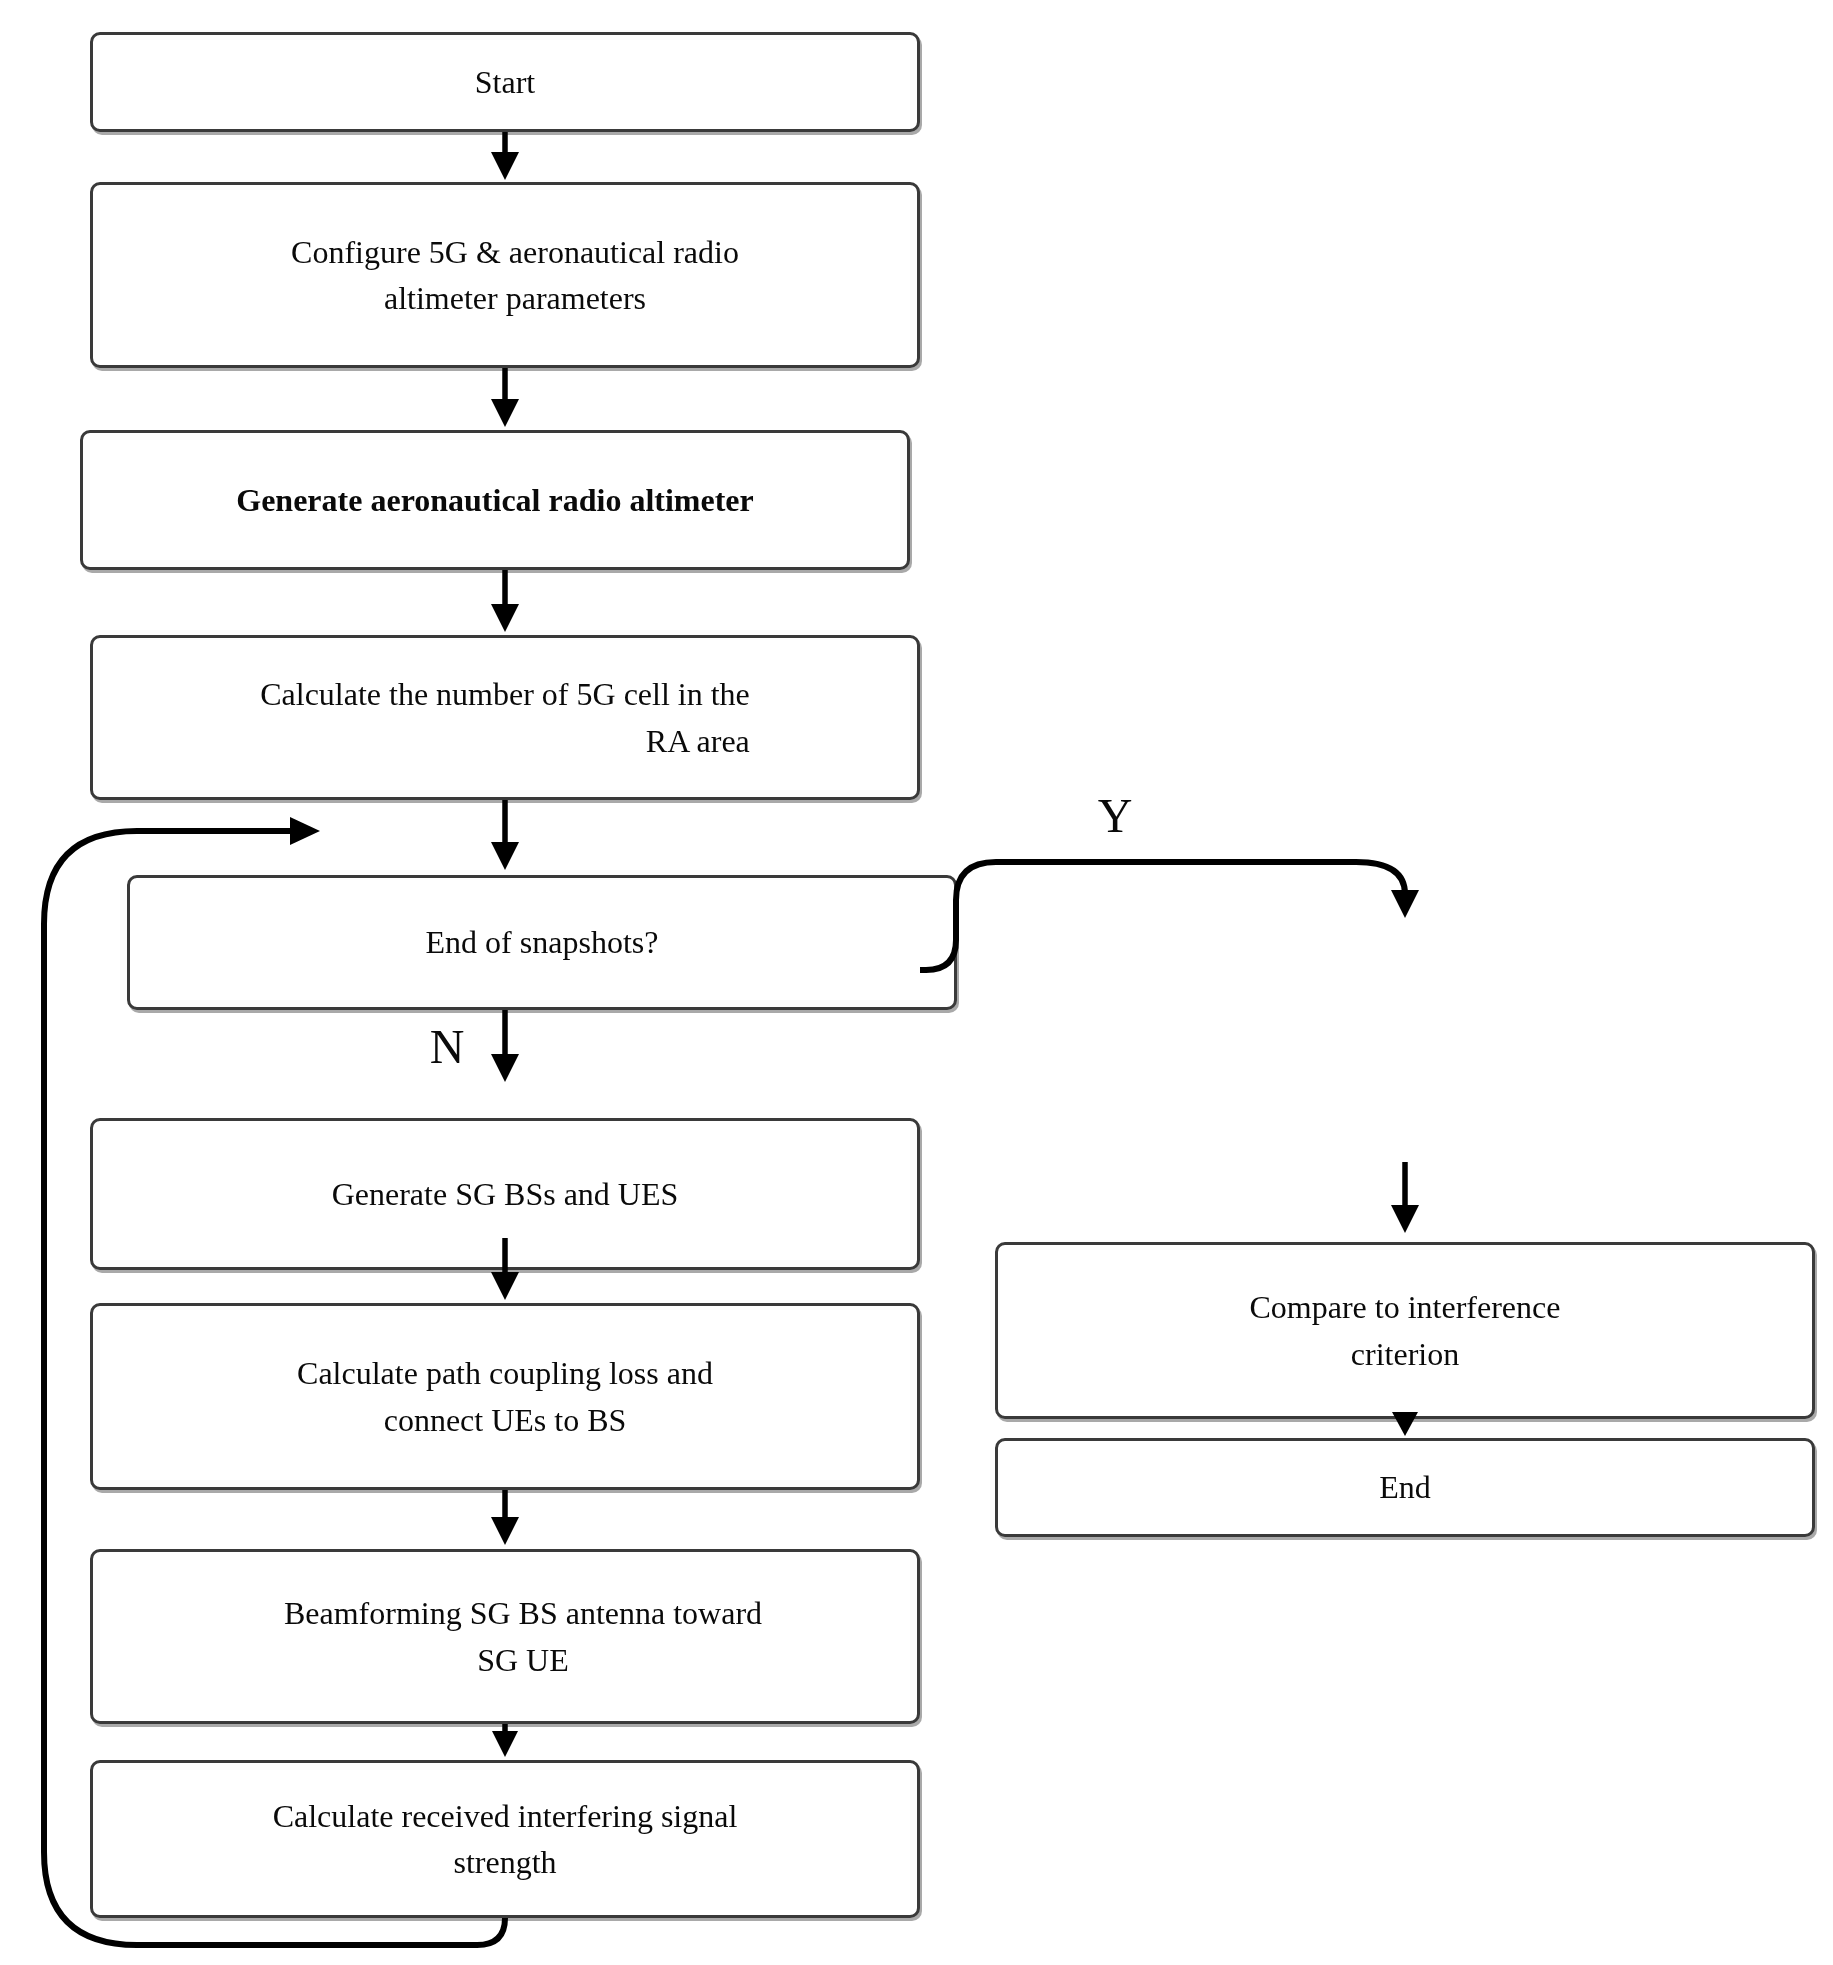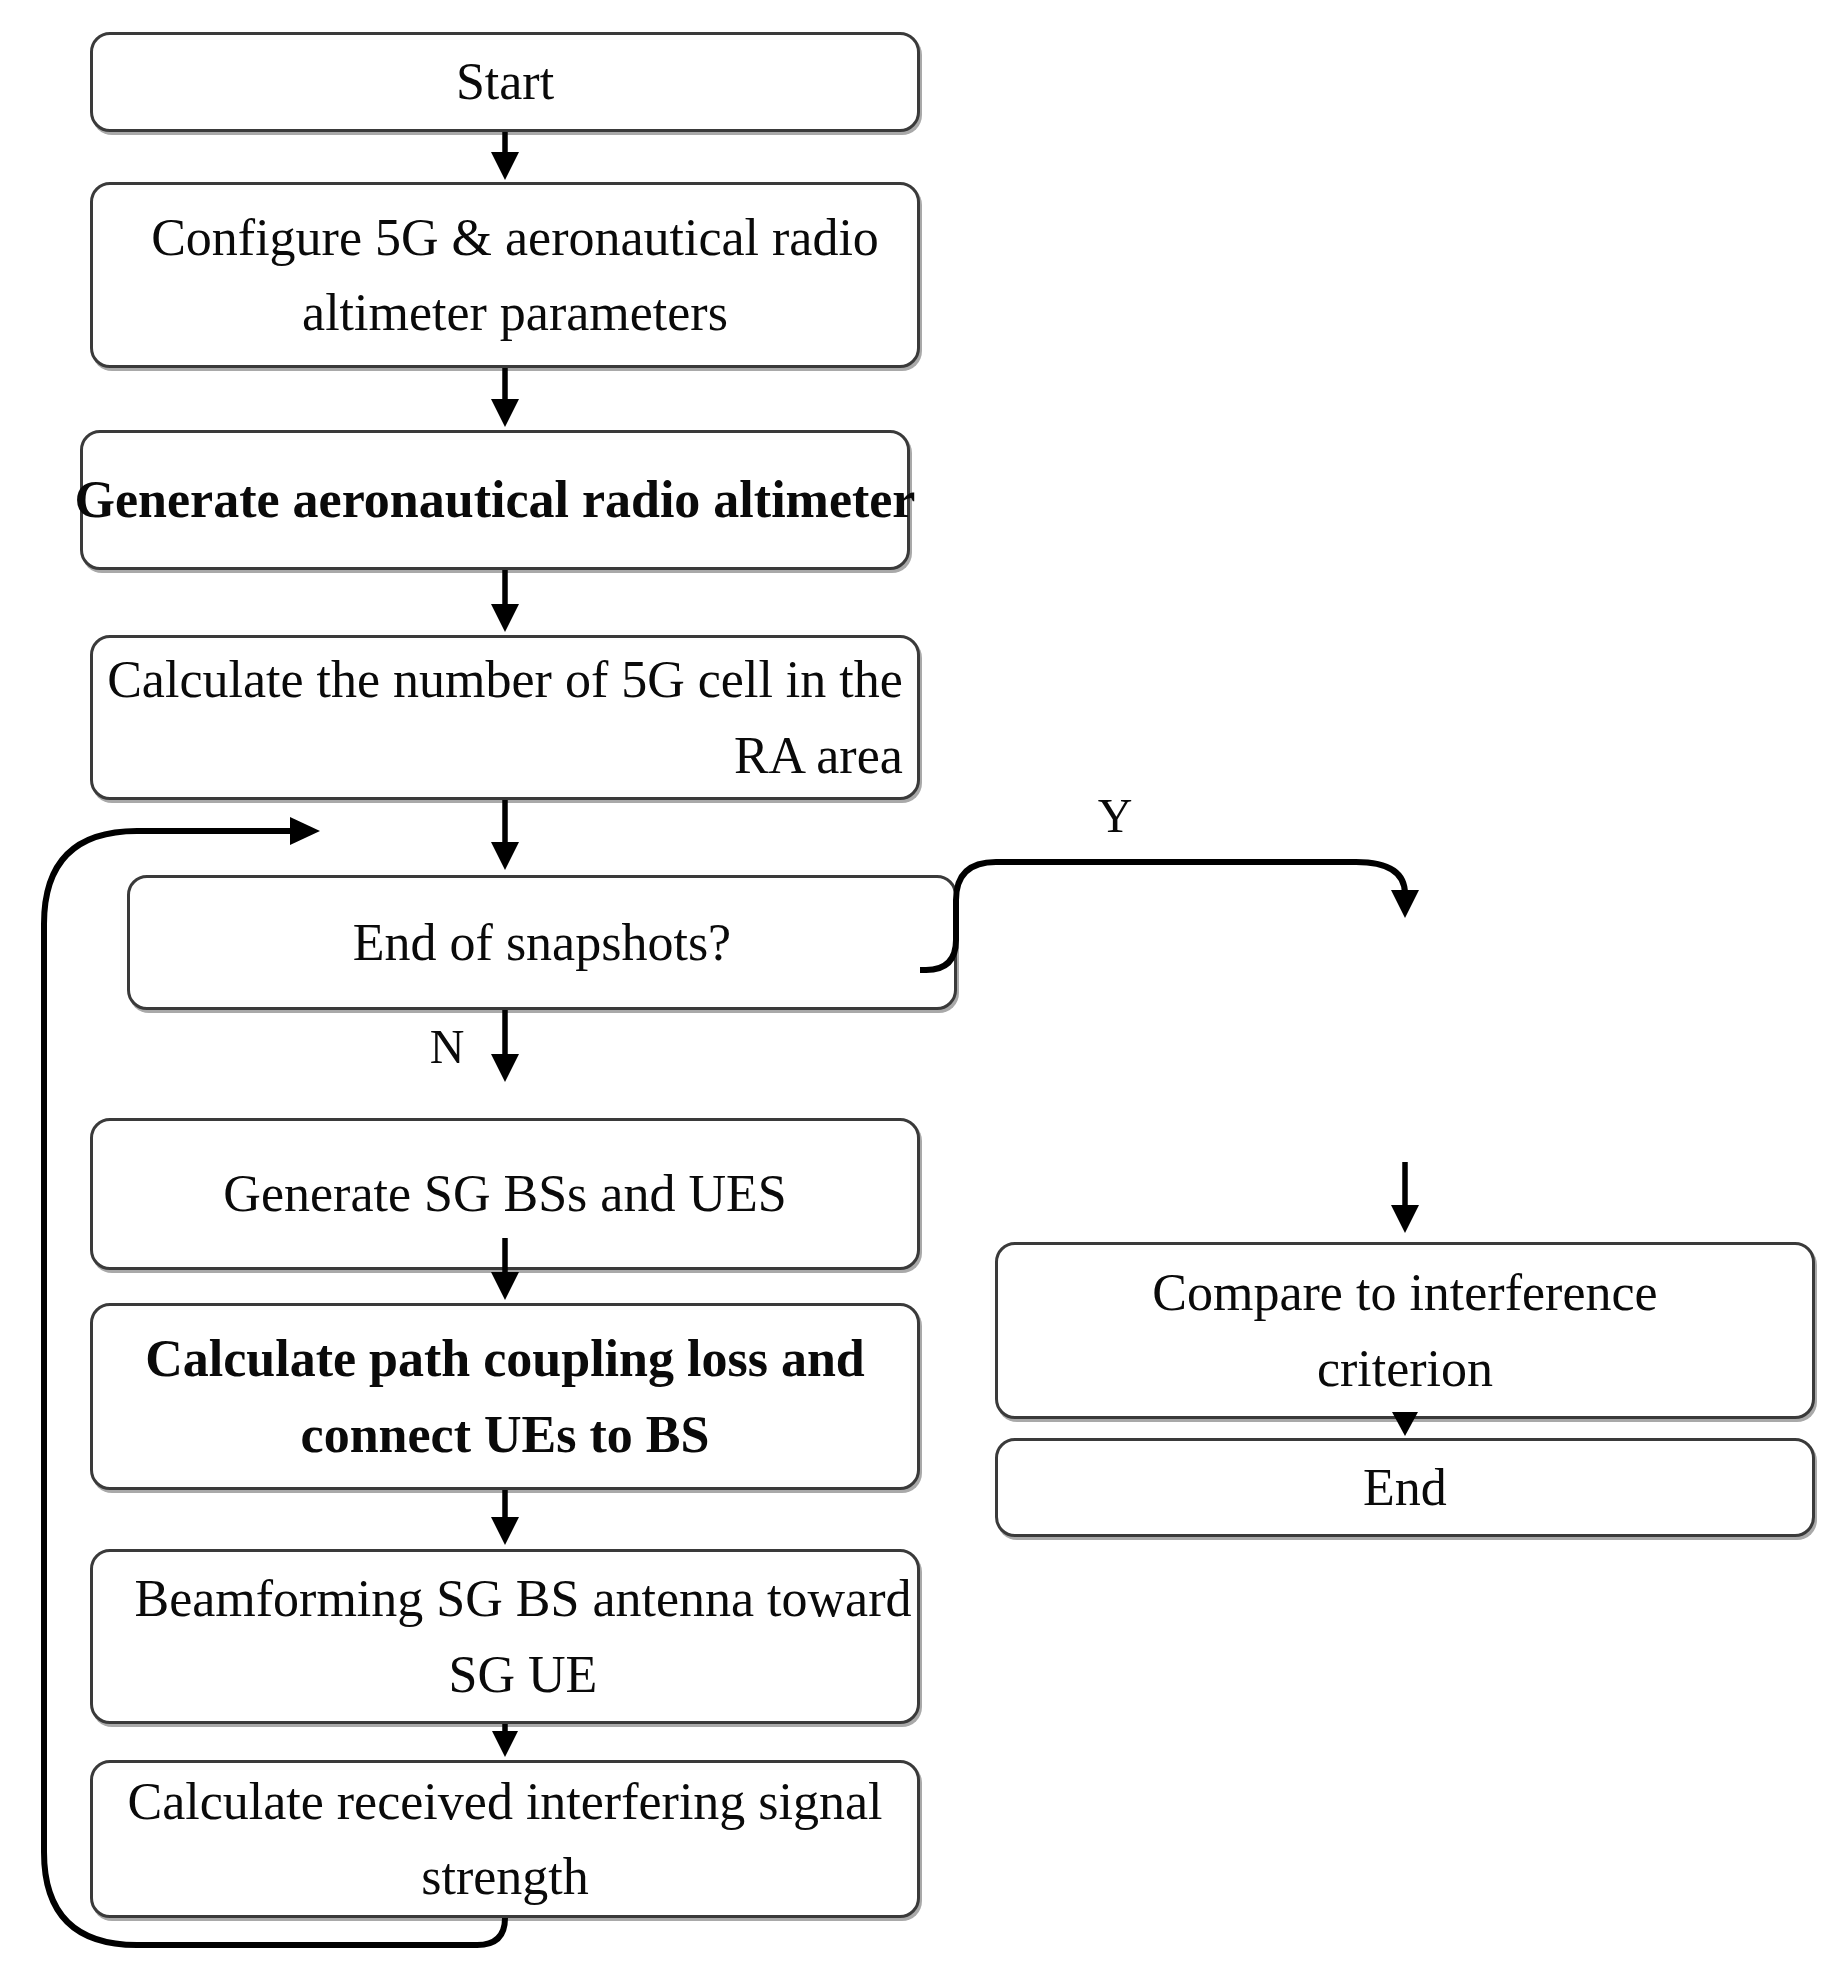--- a/index.html
+++ b/index.html
@@ -13,39 +13,39 @@
     height: 1965px;
     background: #ffffff;
     font-family: "Liberation Serif", "DejaVu Serif", serif;
     color: #0a0a0a;
     overflow: hidden;
   }
   .flow-node {
     position: absolute;
     box-sizing: border-box;
     border: 3px solid #3a3a3a;
-    border-radius: 20px;
+    border-radius: 10px;
     background: #ffffff;
     box-shadow: 2px 3px 0 #a9a9a9;
     display: flex;
     align-items: center;
     justify-content: center;
     text-align: center;
-    font-size: 52px;
+    font-size: 32px;
     line-height: 1.45;
     white-space: pre;
   }
   
   #n-start         { left:  90px; top:   32px; width: 830px; height: 100px; }
   #n-configure     { left:  90px; top:  182px; width: 830px; height: 186px; padding-left: 20px; }
   #n-generate-ra   { left:  80px; top:  430px; width: 830px; height: 140px; font-weight: bold; }
   #n-calc-cells    { left:  90px; top:  635px; width: 830px; height: 165px; text-align: right; }
   #n-end-snapshots { left:  90px; top:  875px; width: 830px; height: 135px; margin-left: 37px; }
   #n-generate-bs   { left:  90px; top: 1118px; width: 830px; height: 152px; }
-  #n-calc-path     { left:  90px; top: 1303px; width: 830px; height: 187px; font-weight: bold; }
+  #n-calc-path     { left:  90px; top: 1303px; width: 830px; height: 187px; }
   #n-beamforming   { left:  90px; top: 1549px; width: 830px; height: 175px; padding-left: 36px; }
   #n-calc-received { left:  90px; top: 1760px; width: 830px; height: 158px; }
   
   #n-draw-cdf      { left: 995px; top:  920px; width: 820px; height: 242px; }
   #n-compare       { left: 995px; top: 1242px; width: 820px; height: 177px; }
   #n-end           { left: 995px; top: 1438px; width: 820px; height:  99px; }
 
   .edge-label {
     position: absolute;
     transform: translate(-50%, -50%);

